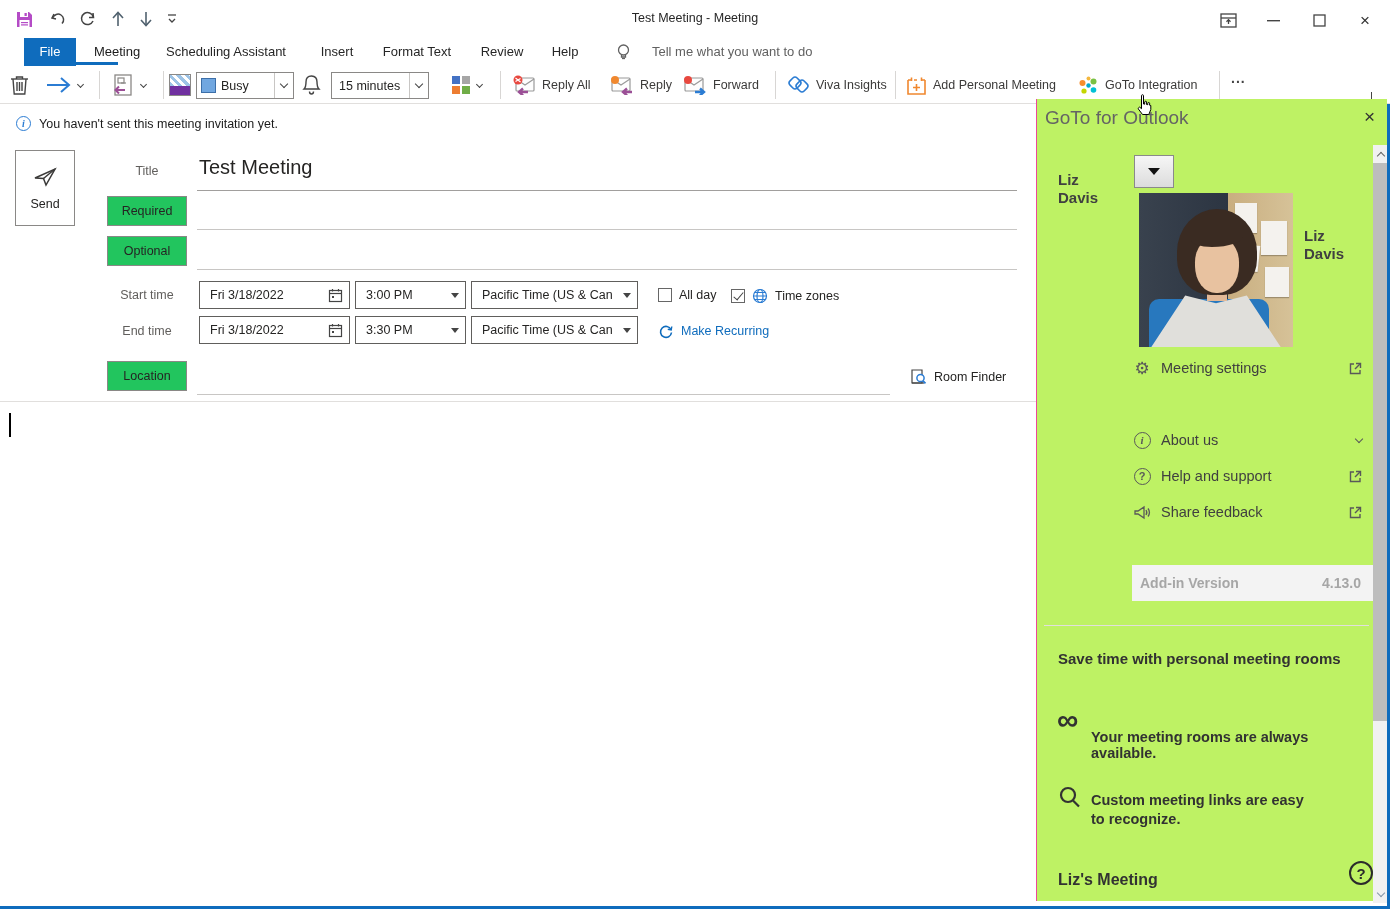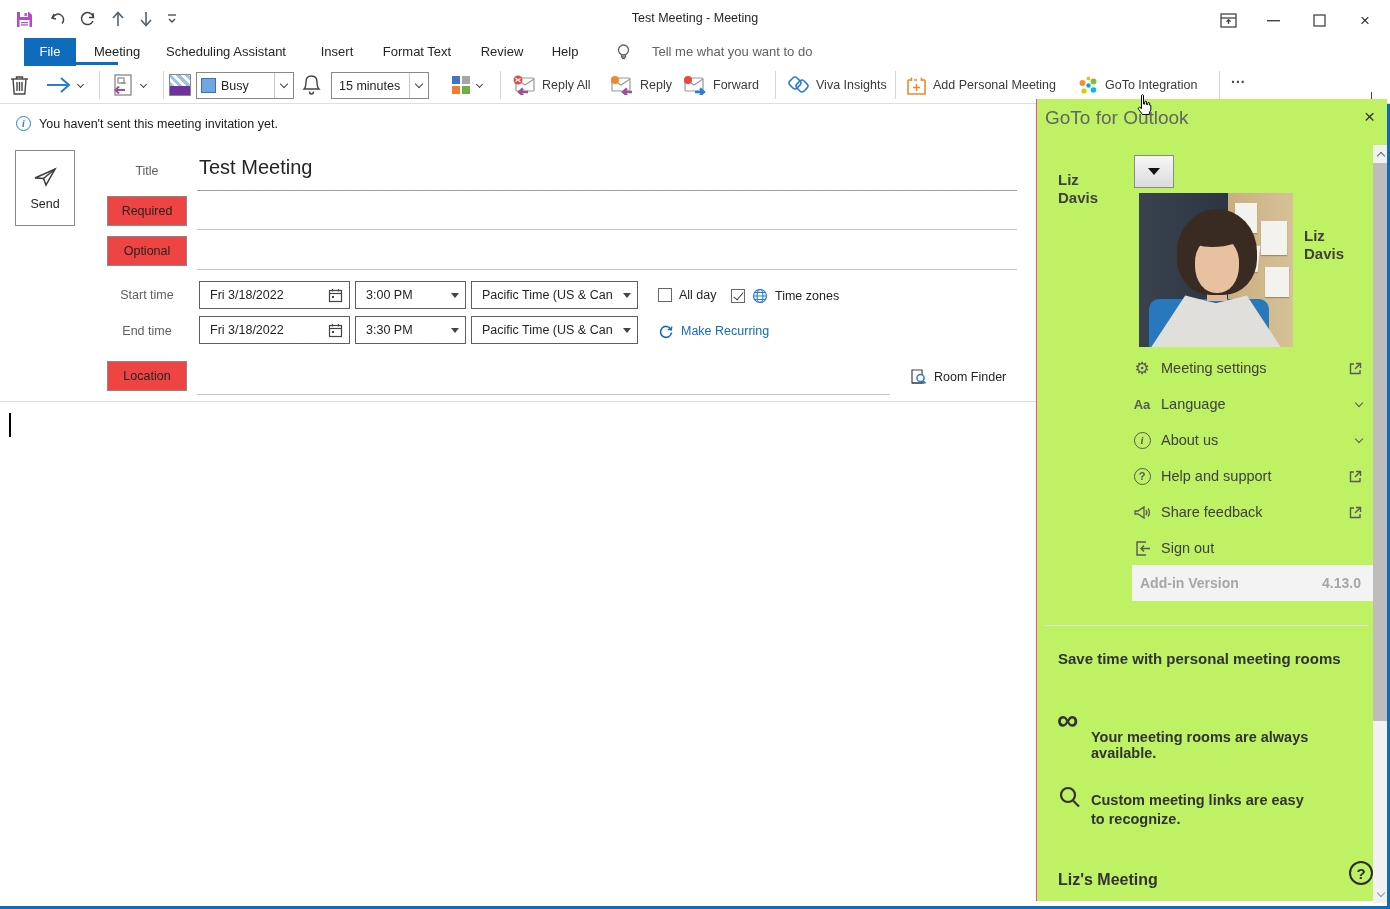--- a/index.html
+++ b/index.html
@@ -35,21 +35,21 @@
   .cat-grid { width:19px; height:19px; display:grid; grid-template-columns:8px 8px; grid-template-rows:8px 8px; gap:2px; }
   .cat-grid i { display:block; }
   .ellipsis-btn { position:absolute; top:4px; font-size:14px; letter-spacing:1px; color:#444; font-weight:bold; }
 
   
   .main { position:absolute; left:0; top:104px; width:1036px; height:802px; background:#fff; }
   .infobar { position:absolute; left:16px; top:12px; display:flex; align-items:center; gap:8px; font-size:12.5px; color:#1b1b1b; }
   .icircle { width:15px; height:15px; border-radius:50%; border:1.4px solid #2b7cd3; color:#2b7cd3; font-size:10px; font-style:italic; font-weight:bold; display:flex; align-items:center; justify-content:center; font-family:"Liberation Serif", serif; }
   .send-btn { position:absolute; left:15px; top:46px; width:60px; height:76px; border:1px solid #8a8886; background:#fff; display:flex; flex-direction:column; align-items:center; justify-content:center; gap:8px; font-size:12.5px; color:#252423; cursor:pointer; }
   .f-label { position:absolute; width:80px; left:107px; text-align:center; font-size:12.5px; color:#605e5c; }
-  .f-btn { position:absolute; left:107px; width:80px; height:30px; border:1px solid #8a8886; background:#ef4444; font-size:12.5px; color:#252423; display:flex; align-items:center; justify-content:center; cursor:pointer; }
+  .f-btn { position:absolute; left:107px; width:80px; height:30px; border:1px solid #8a8886; background:#22c55e; font-size:12.5px; color:#252423; display:flex; align-items:center; justify-content:center; cursor:pointer; }
   .underline { position:absolute; height:1px; background:#c8c6c4; }
   .title-value { position:absolute; left:199px; top:52px; font-size:20px; color:#252423; }
   .dt-input { position:absolute; height:28px; border:1px solid #605e5c; background:#fff; display:flex; align-items:center; font-size:12.5px; color:#252423; padding-left:10px; }
   .dt-input .endicon { margin-left:auto; margin-right:6px; display:flex; align-items:center; }
   .chkrow { position:absolute; display:flex; align-items:center; gap:7px; font-size:12.5px; color:#252423; }
   .chkbox { width:14px; height:14px; border:1px solid #666; background:#fff; position:relative; }
   .chkbox.checked::after { content:""; position:absolute; left:4px; top:0px; width:4px; height:9px; border-right:1.6px solid #444; border-bottom:1.6px solid #444; transform:rotate(40deg); }
   .link-blue { color:#0f6cbd; font-size:12.5px; }
   .caret { position:absolute; left:9px; top:309px; width:2px; height:24px; background:#000; }
   .body-divider { position:absolute; left:0; top:297px; width:1036px; height:1px; background:#e1dfdd; }
@@ -440,27 +440,20 @@
       <span class="menu-ic" style="font-size:17px">⚙</span>
       <span class="menu-label">Meeting settings</span>
       <span class="menu-trail">
         <svg width="13" height="13" viewBox="0 0 13 13" fill="none" stroke="#595959" stroke-width="1.4">
             <path d="M5 2 H1.5 V11.5 H11 V8"></path>
             <path d="M7 1.5 H11.5 V6"></path>
             <path d="M11.2 1.8 L6 7"></path>
           </svg>
       </span>
     </div>
-    <div class="menu-row" style="top:287px">
-      <span class="menu-ic" style="font-size:13px;font-weight:bold">Aa</span>
-      <span class="menu-label">Language</span>
-      <span class="menu-trail">
-          <span class="chev" style="border-color:#595959"></span>
-        </span>
-    </div>
     <div class="menu-row" style="top:323px">
       <span class="menu-ic">
           <span class="ringicon" style="font-style:italic;font-family:'Liberation Serif',serif">i</span>
         </span>
       <span class="menu-label">About us</span>
       <span class="menu-trail">
           <span class="chev" style="border-color:#595959"></span>
         </span>
     </div>
     <div class="menu-row" style="top:359px">
@@ -486,29 +479,20 @@
       </span>
       <span class="menu-label">Share feedback</span>
       <span class="menu-trail">
         <svg width="13" height="13" viewBox="0 0 13 13" fill="none" stroke="#595959" stroke-width="1.4">
             <path d="M5 2 H1.5 V11.5 H11 V8"></path>
             <path d="M7 1.5 H11.5 V6"></path>
             <path d="M11.2 1.8 L6 7"></path>
           </svg>
       </span>
     </div>
-    <div class="menu-row" style="top:431px">
-      <span class="menu-ic">
-        <svg width="17" height="17" viewBox="0 0 17 17" fill="none" stroke="#595959" stroke-width="1.4">
-            <path d="M12 2 H3 V15 H12"></path>
-            <path d="M7 8.5 H16 M10 5.5 L7 8.5 L10 11.5"></path>
-          </svg>
-      </span>
-      <span class="menu-label">Sign out</span>
-    </div>
 
     <div class="version-row">
       <span style="margin-left:8px">Add-in Version</span>
       <span style="margin-left:auto;margin-right:13px">4.13.0</span>
     </div>
 
     <div style="position:absolute;left:7px;top:526px;width:325px;height:1px;background:#e1dfdd"></div>
 
     <div class="promo-text" style="position:absolute;left:21px;top:551px;font-size:15px">Save time with personal meeting rooms</div>
 

